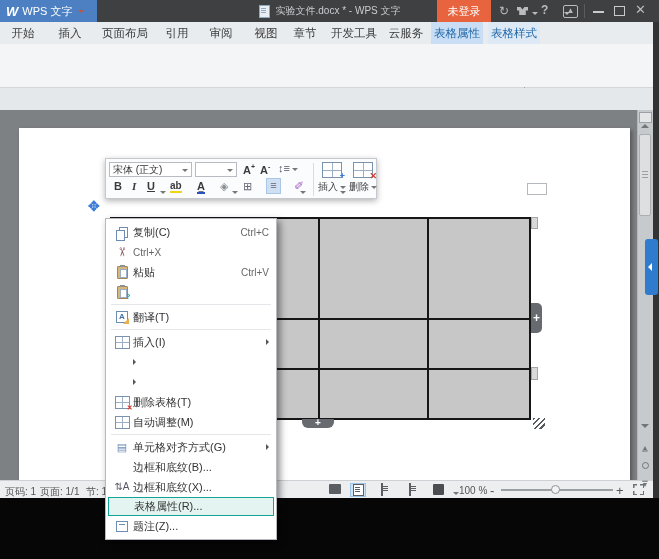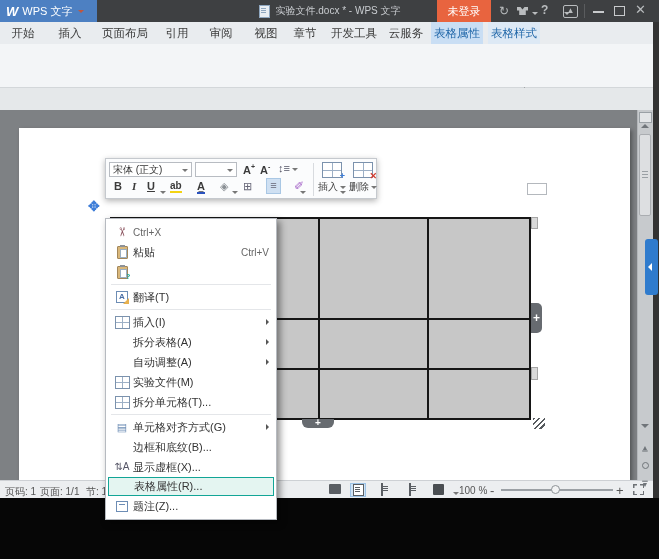--- a/index.html
+++ b/index.html
@@ -421,20 +421,27 @@
     </div>
     <div class="abs" style="left:243px;top:3px;width:28px;text-align:center;">
       <span class="tico big"><span class="mark redx abs">✕</span></span>
       <div style="font-size:10px;color:#444;"><span>删除</span><span class="caret"></span></div>
     </div>
   </div>
 
   <div class="cmenu">
     <div class="mi">
       <span class="mic">
+          <span class="ic-copy"></span>
+        </span>
+      <span class="mil">复制(C)</span>
+      <span class="mis">Ctrl+C</span>
+    </div>
+    <div class="mi">
+      <span class="mic">
           <span class="g-cut">✂</span>
         </span>
       <span class="mis">Ctrl+X</span>
     </div>
     <div class="mi">
       <span class="mic">
           <span class="ic-paste"></span>
         </span>
       <span class="mil">粘贴</span>
       <span class="mis">Ctrl+V</span>
@@ -456,57 +463,57 @@
     <div class="msep"></div>
     <div class="mi">
       <span class="mic">
           <span class="tico"></span>
         </span>
       <span class="mil">插入(I)</span>
       <span class="subarr"></span>
     </div>
     <div class="mi">
       <span class="mic"></span>
-      <span class="mil">拆分表格(A)</span>
       <span class="subarr"></span>
     </div>
     <div class="mi">
       <span class="mic"></span>
-      <span class="mil">自动调整(A)</span>
       <span class="subarr"></span>
     </div>
     <div class="mi">
       <span class="mic">
+          <span class="tico">
+            <span class="mark redx abs" style="right:-4px;bottom:-3px;font-size:7px;">✕</span>
+          </span>
+        </span>
+      <span class="mil">删除表格(T)</span>
+    </div>
+    <div class="mi">
+      <span class="mic">
           <span class="tico"></span>
         </span>
-      <span class="mil">实验文件(M)</span>
-    </div>
-    <div class="mi">
-      <span class="mic">
-          <span class="tico"></span>
-        </span>
-      <span class="mil">拆分单元格(T)...</span>
+      <span class="mil">自动调整(M)</span>
     </div>
     <div class="msep"></div>
     <div class="mi">
       <span class="mic">
           <span class="g-align">▤</span>
         </span>
       <span class="mil">单元格对齐方式(G)</span>
       <span class="subarr"></span>
     </div>
     <div class="mi">
       <span class="mic"></span>
       <span class="mil">边框和底纹(B)...</span>
     </div>
     <div class="mi">
       <span class="mic">
           <span class="g-tdir">⇅A</span>
         </span>
-      <span class="mil">显示虚框(X)...</span>
+      <span class="mil">边框和底纹(X)...</span>
     </div>
     <div class="mi hl">
       <span class="mic"></span>
       <span class="mil">表格属性(R)...</span>
     </div>
     <div class="mi">
       <span class="mic">
           <span class="ic-cap"></span>
         </span>
       <span class="mil">题注(Z)...</span>

